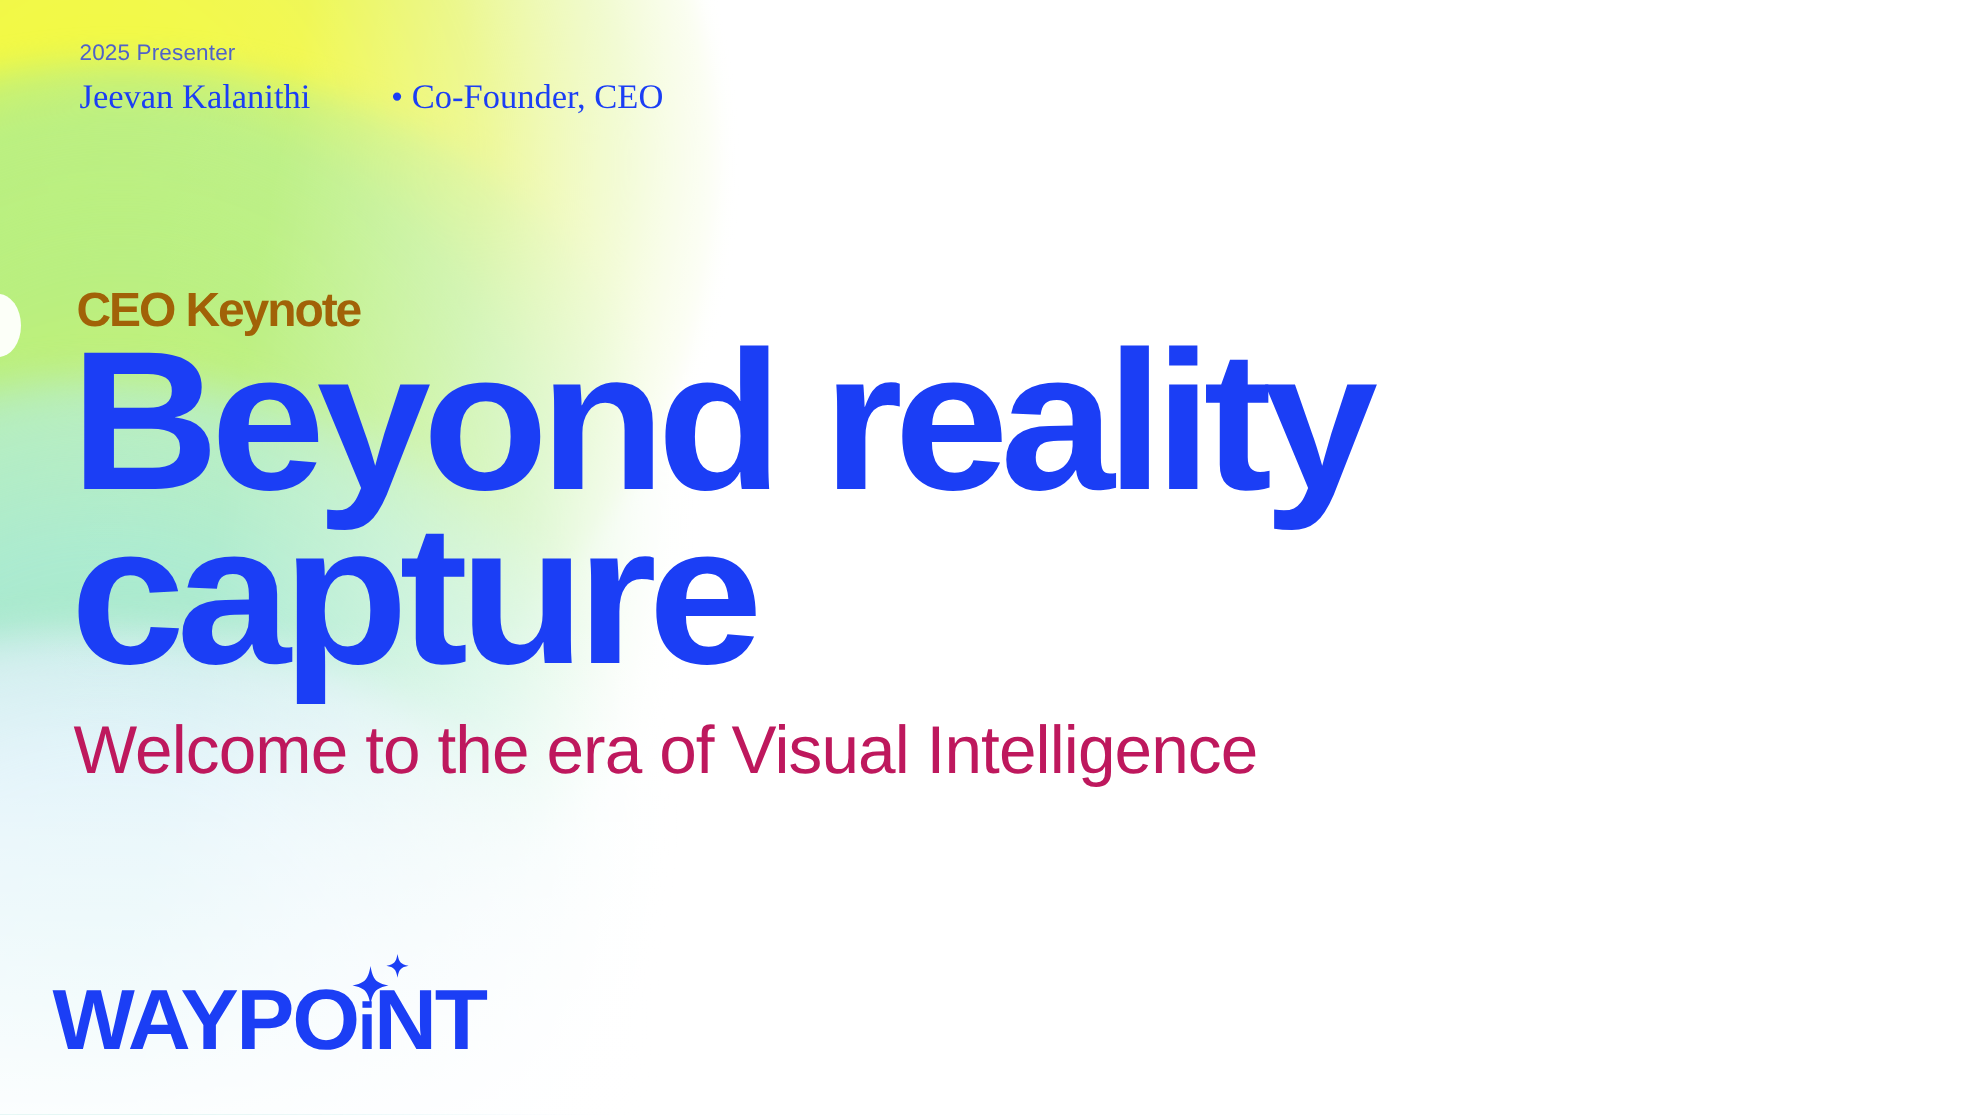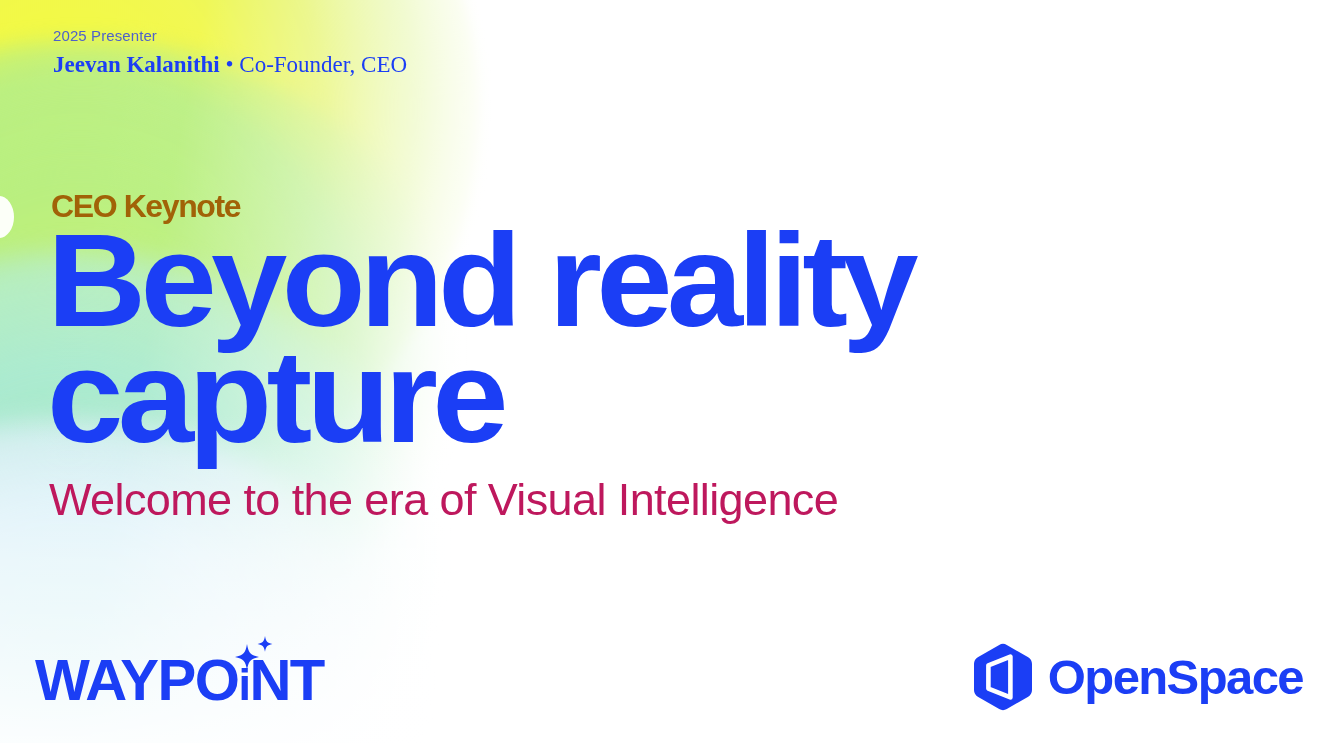--- a/index.html
+++ b/index.html
@@ -141,25 +141,26 @@
   }
   .presenter-name-line {
     margin-top: 6px;
     font-family: "Liberation Serif", serif;
     font-size: 23px;
     color: #1b3ef5;
     line-height: 1.2;
     white-space: nowrap;
   }
   .presenter-name {
-    font-weight: 700;
+    font-weight: 400;
     margin-top: 36px;
   }
   .presenter-role {
     font-weight: 400;
+    margin-left: 48px;
   }
 
   
   .headline-block {
     position: absolute;
     left: 32px;
     top: 190px;
     width: 1000px;
   }
   .kicker {
@@ -295,22 +296,15 @@
     <div class="logo-waypoint">
       <div class="waypoint-wrap">
         <div class="waypoint-text"><span>WAYPO</span><span class="dotless-i">i</span><span>NT</span></div>
         <svg class="waypoint-sparkles" viewBox="0 0 52 42">
           <path fill="#1b3ef5" d="M20 8 C21.6 17.2 23.6 19.2 32 21 C23.6 22.8 21.6 24.8 20 34 C18.4 24.8 16.4 22.8 8 21 C16.4 19.2 18.4 17.2 20 8 Z"></path>
           <path fill="#1b3ef5" d="M38 0 C39 5.6 40.2 6.8 45.4 7.9 C40.2 9 39 10.2 38 15.8 C37 10.2 35.8 9 30.6 7.9 C35.8 6.8 37 5.6 38 0 Z"></path>
         </svg>
       </div>
     </div>
 
-    <div class="logo-openspace">
-      <svg class="openspace-mark" viewBox="0 0 62 68">
-        <path fill="#1b3ef5" d="M27.2 1.9 C29.6 0.5 32.4 0.5 34.8 1.9 L56.2 14.3 C58.6 15.7 60 18.2 60 21 L60 47 C60 49.8 58.6 52.3 56.2 53.7 L34.8 66.1 C32.4 67.5 29.6 67.5 27.2 66.1 L5.8 53.7 C3.4 52.3 2 49.8 2 47 L2 21 C2 18.2 3.4 15.7 5.8 14.3 Z"></path>
-        <path fill="none" stroke="#ffffff" stroke-width="4.6" stroke-linejoin="round" d="M38.4 13.6 L38.4 54.4 L16.4 45.6 L16.4 22.4 Z"></path>
-      </svg>
-      <div class="openspace-text">OpenSpace</div>
-    </div>
 
   </div>
 </div>
 
 </body></html>

